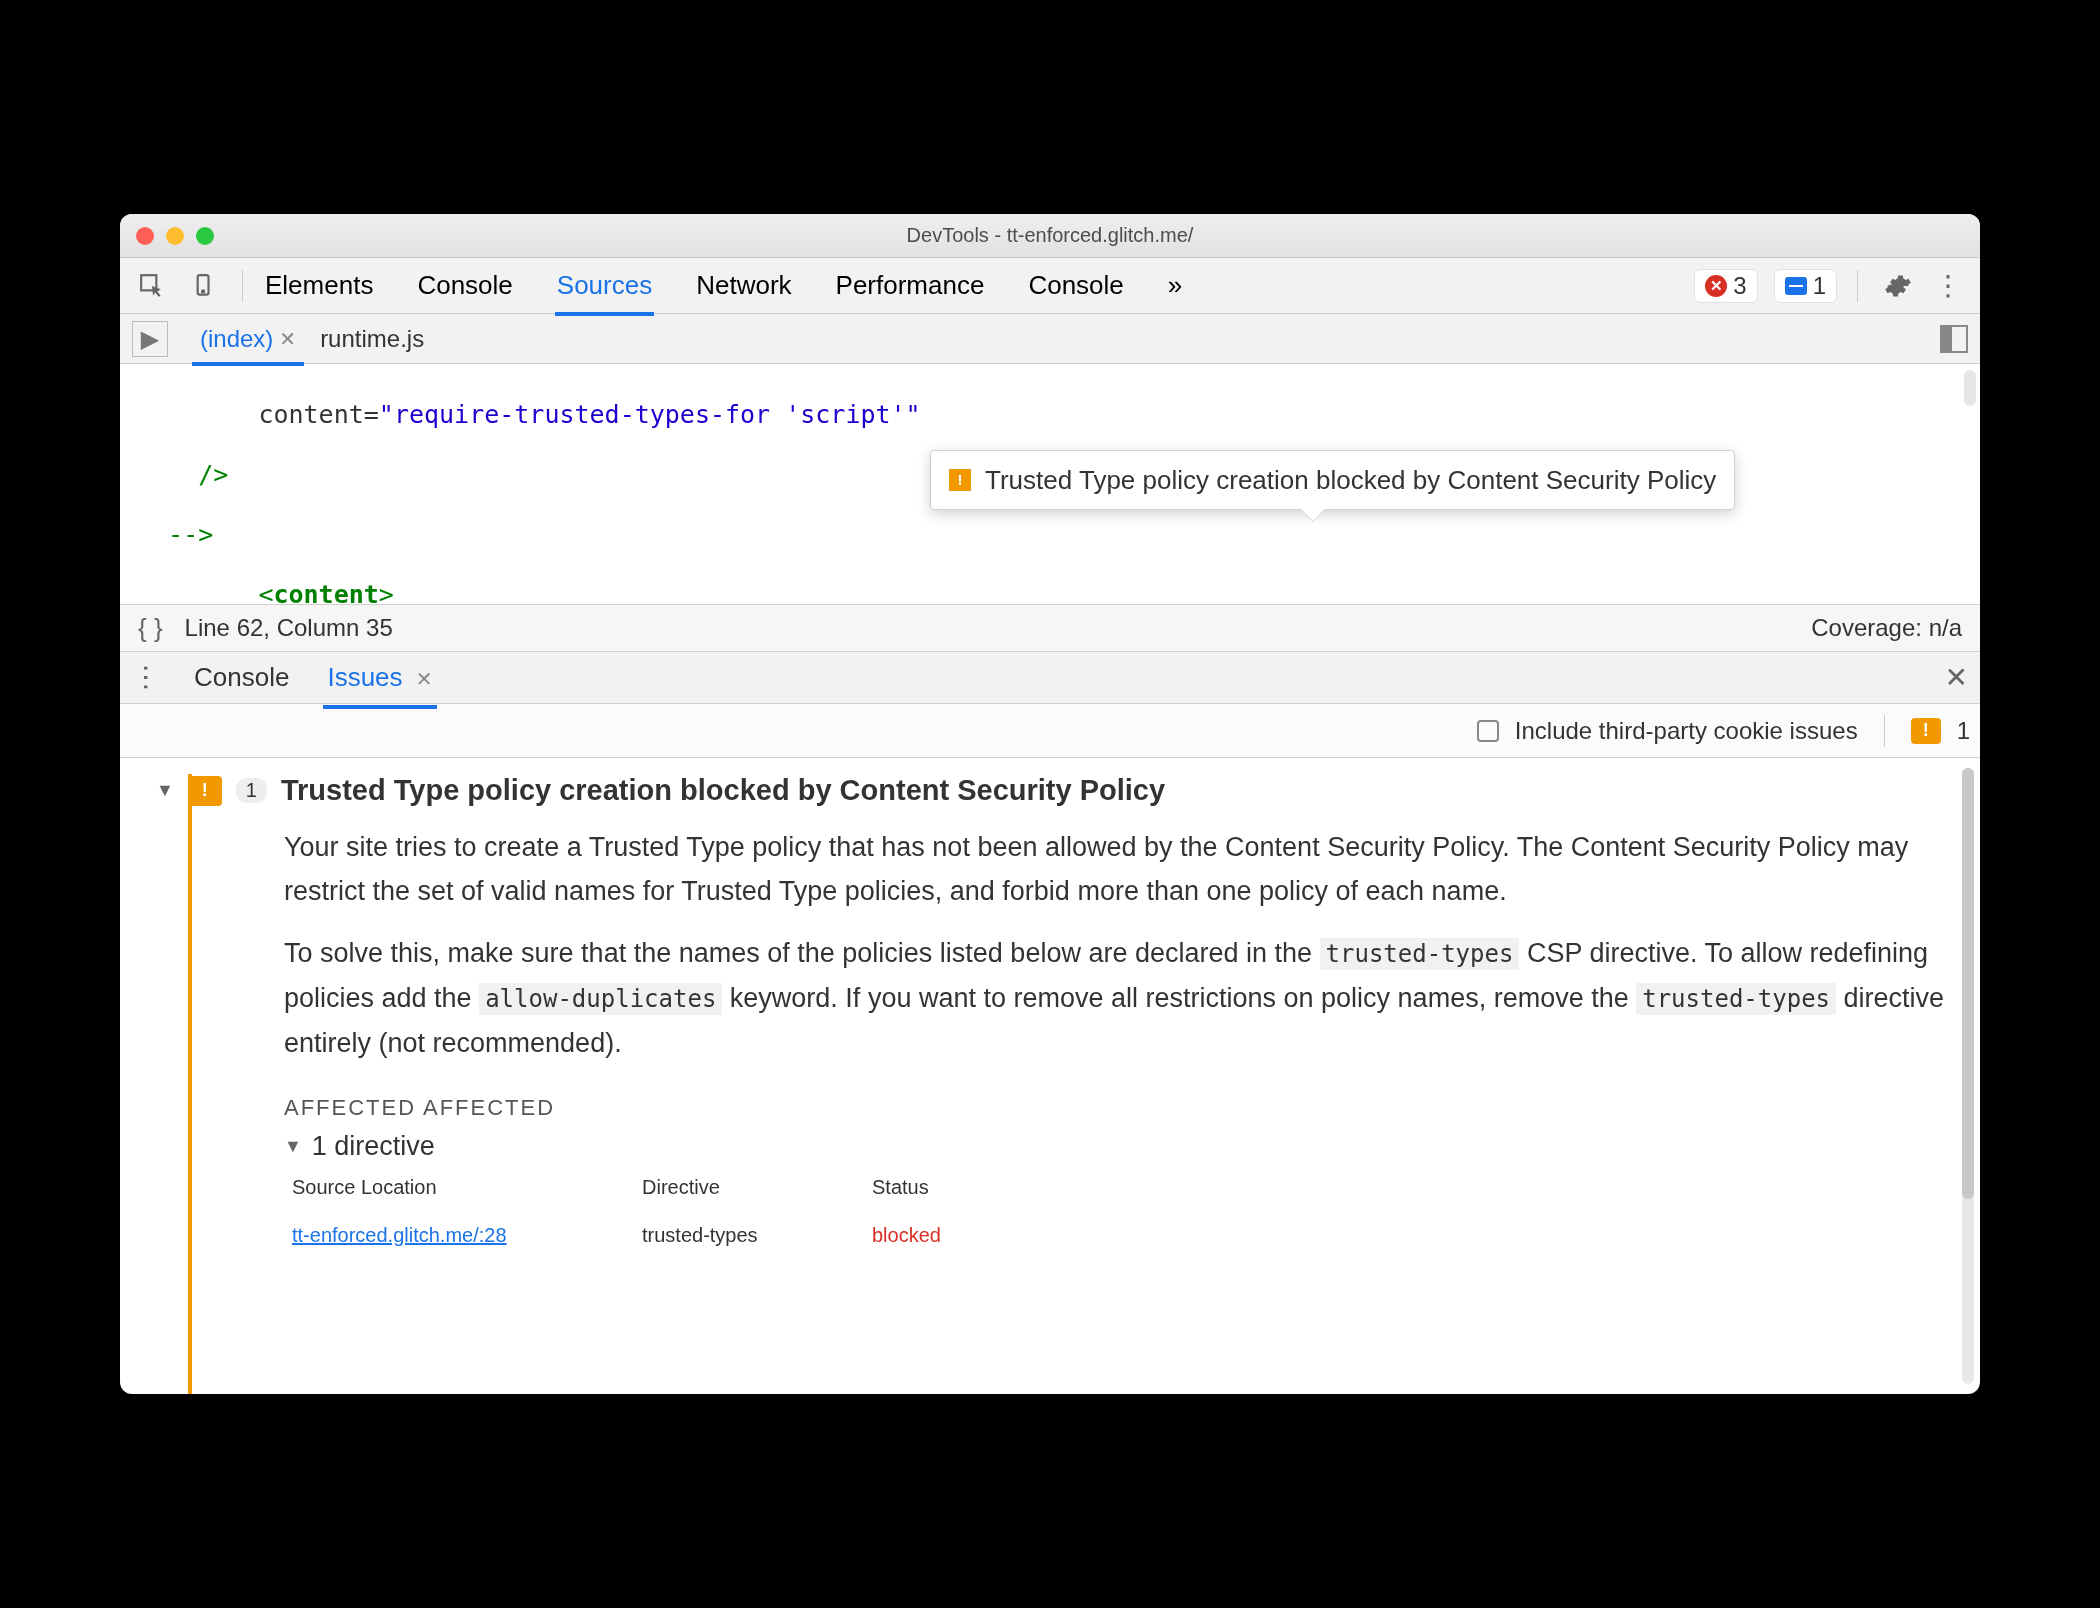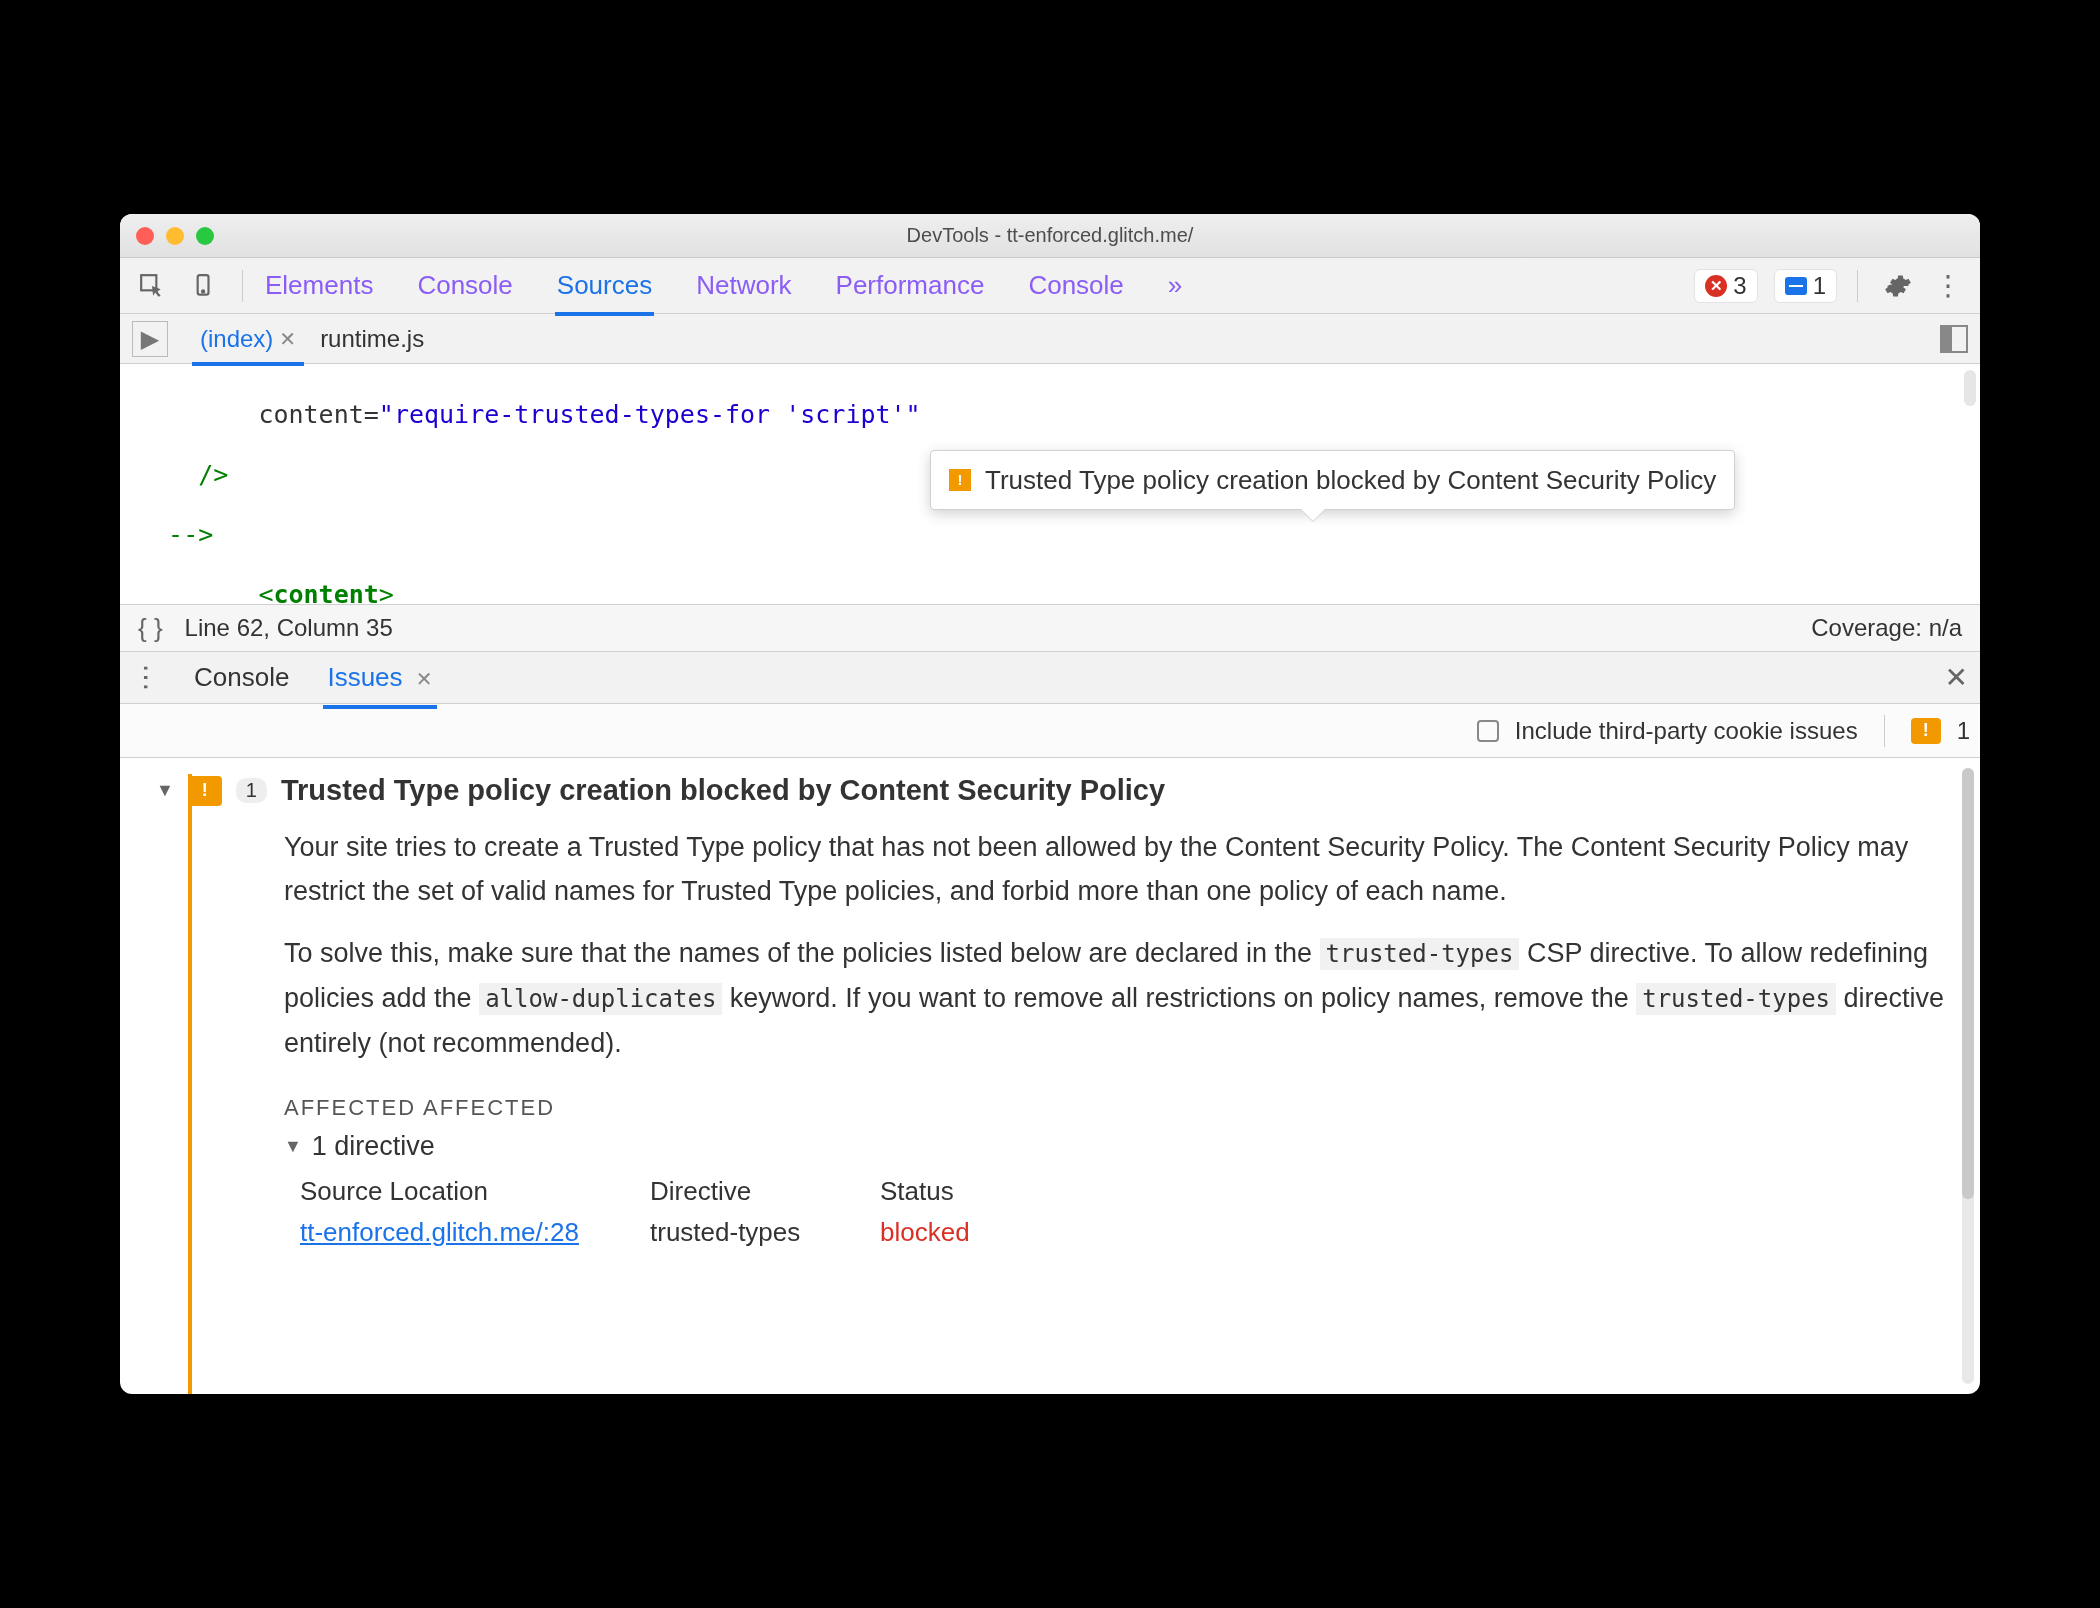--- a/index.html
+++ b/index.html
@@ -33,21 +33,21 @@
   position:absolute; left:0; right:0; text-align:center;
   font-size:20px; color:#4d4d4d; pointer-events:none;
 }
 .toolbar{
   height:56px; background:#f2f2f2; border-bottom:1px solid #d0d0d0;
   display:flex; align-items:center; padding:0 12px; gap:10px;
 }
 .tool-icon{display:inline-flex; align-items:center; justify-content:center; width:40px; height:40px; color:#666;}
 .vsep{width:1px; height:32px; background:#ccc; margin:0 10px;}
 .tabs{display:flex; align-items:center; gap:40px; height:100%;}
-.tab{font-size:26px; color:#8b5cf6; padding:10px 2px; position:relative; cursor:pointer;}
+.tab{font-size:26px; color:#000000; padding:10px 2px; position:relative; cursor:pointer;}
 .tab.active{color:#1a73e8;}
 .tab.active::after{content:""; position:absolute; left:0; right:0; bottom:-5px; height:4px; background:#1a73e8;}
 .spacer{flex:1;}
 .chip{display:inline-flex; align-items:center; gap:6px; background:#fff; border:1px solid #e2e2e2; border-radius:6px; padding:2px 10px; font-size:24px; margin-left:6px;}
 .circ{width:22px;height:22px;border-radius:50%;display:inline-flex;align-items:center;justify-content:center;color:#fff;font-weight:bold;font-size:15px;}
 .circ.err{background:#d93025;} .chip-msg .sq{width:22px;height:18px;background:#1a73e8;border-radius:3px;position:relative;}
 .chip-msg .sq::after{content:"";position:absolute;left:4px;right:4px;top:50%;height:2px;background:#fff;transform:translateY(-1px);}
 
 .subtabs{
   height:50px; background:#f2f2f2; border-bottom:1px solid #d0d0d0;
@@ -96,21 +96,21 @@
 .issues-body{flex:1;overflow:hidden;padding:16px 20px 0 16px;position:relative;display:flex;}
 .issues-body .content{padding-left:92px;border-left:4px solid #f29900;margin-left:52px;flex:1;}
 .issue-head{display:flex;align-items:center;gap:14px;margin-left:-128px;margin-bottom:16px;}
 .tri{color:#666;font-size:18px;}
 .badge{background:#eee;border-radius:10px;padding:1px 10px;font-size:20px;}
 .issue-title{font-weight:bold;font-size:29px;}
 .para{font-size:27px;line-height:44px;color:#333;margin:18px 0;}
 code.inline{font-family:Menlo,monospace;background:#f1f1f1;padding:2px 6px;font-size:24px;}
 .section-h{font-size:22px;letter-spacing:2px;color:#555;margin-top:30px;}
 .sub-expand{display:flex;align-items:center;gap:10px;font-size:27px;margin:10px 0 14px 0;}
-.table{display:grid;grid-template-columns:350px 230px 180px;font-size:26px;row-gap:10px;margin-left:16px;}
+.table{display:grid;grid-template-columns:350px 230px 180px;font-size:20px;row-gap:25px;margin-left:8px;}
 .th{color:#333;}
 .link{color:#1a73e8;text-decoration:underline;cursor:pointer;}
 .red{color:#d93025;}
 .scroll-iss{position:absolute;right:6px;top:10px;bottom:10px;width:12px;background:#e8e8e8;border-radius:6px;}
 .scroll-iss .thumb{position:absolute;left:0;right:0;top:0;height:70%;background:#c9c9c9;border-radius:6px;}
 </style>
 </head>
 <body>
 
 <div class="window">

